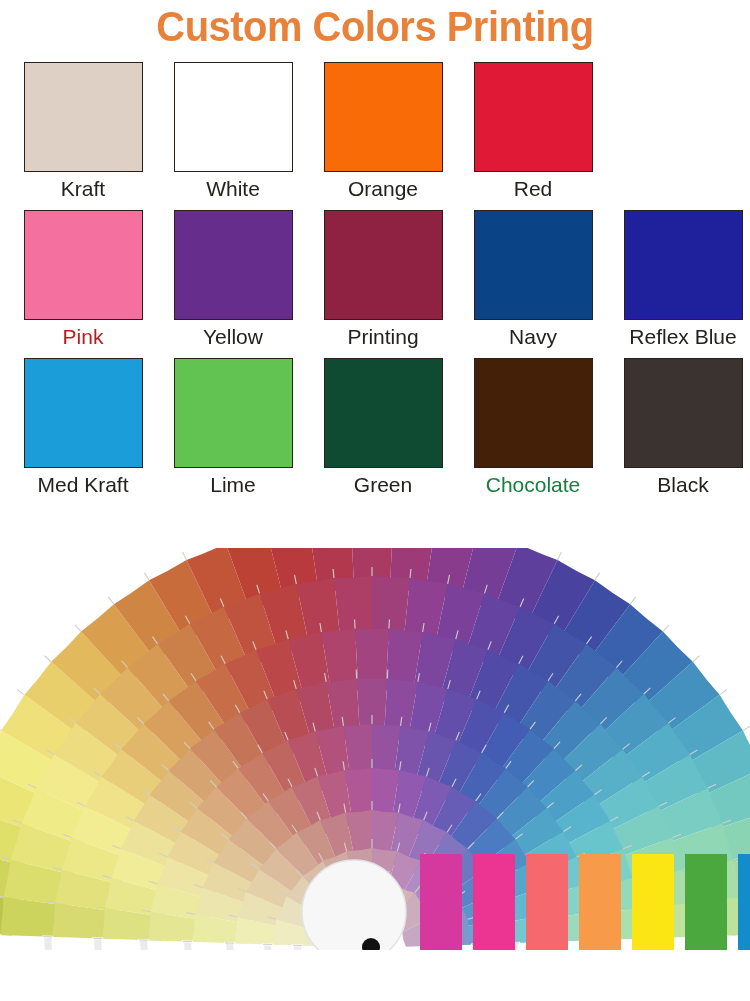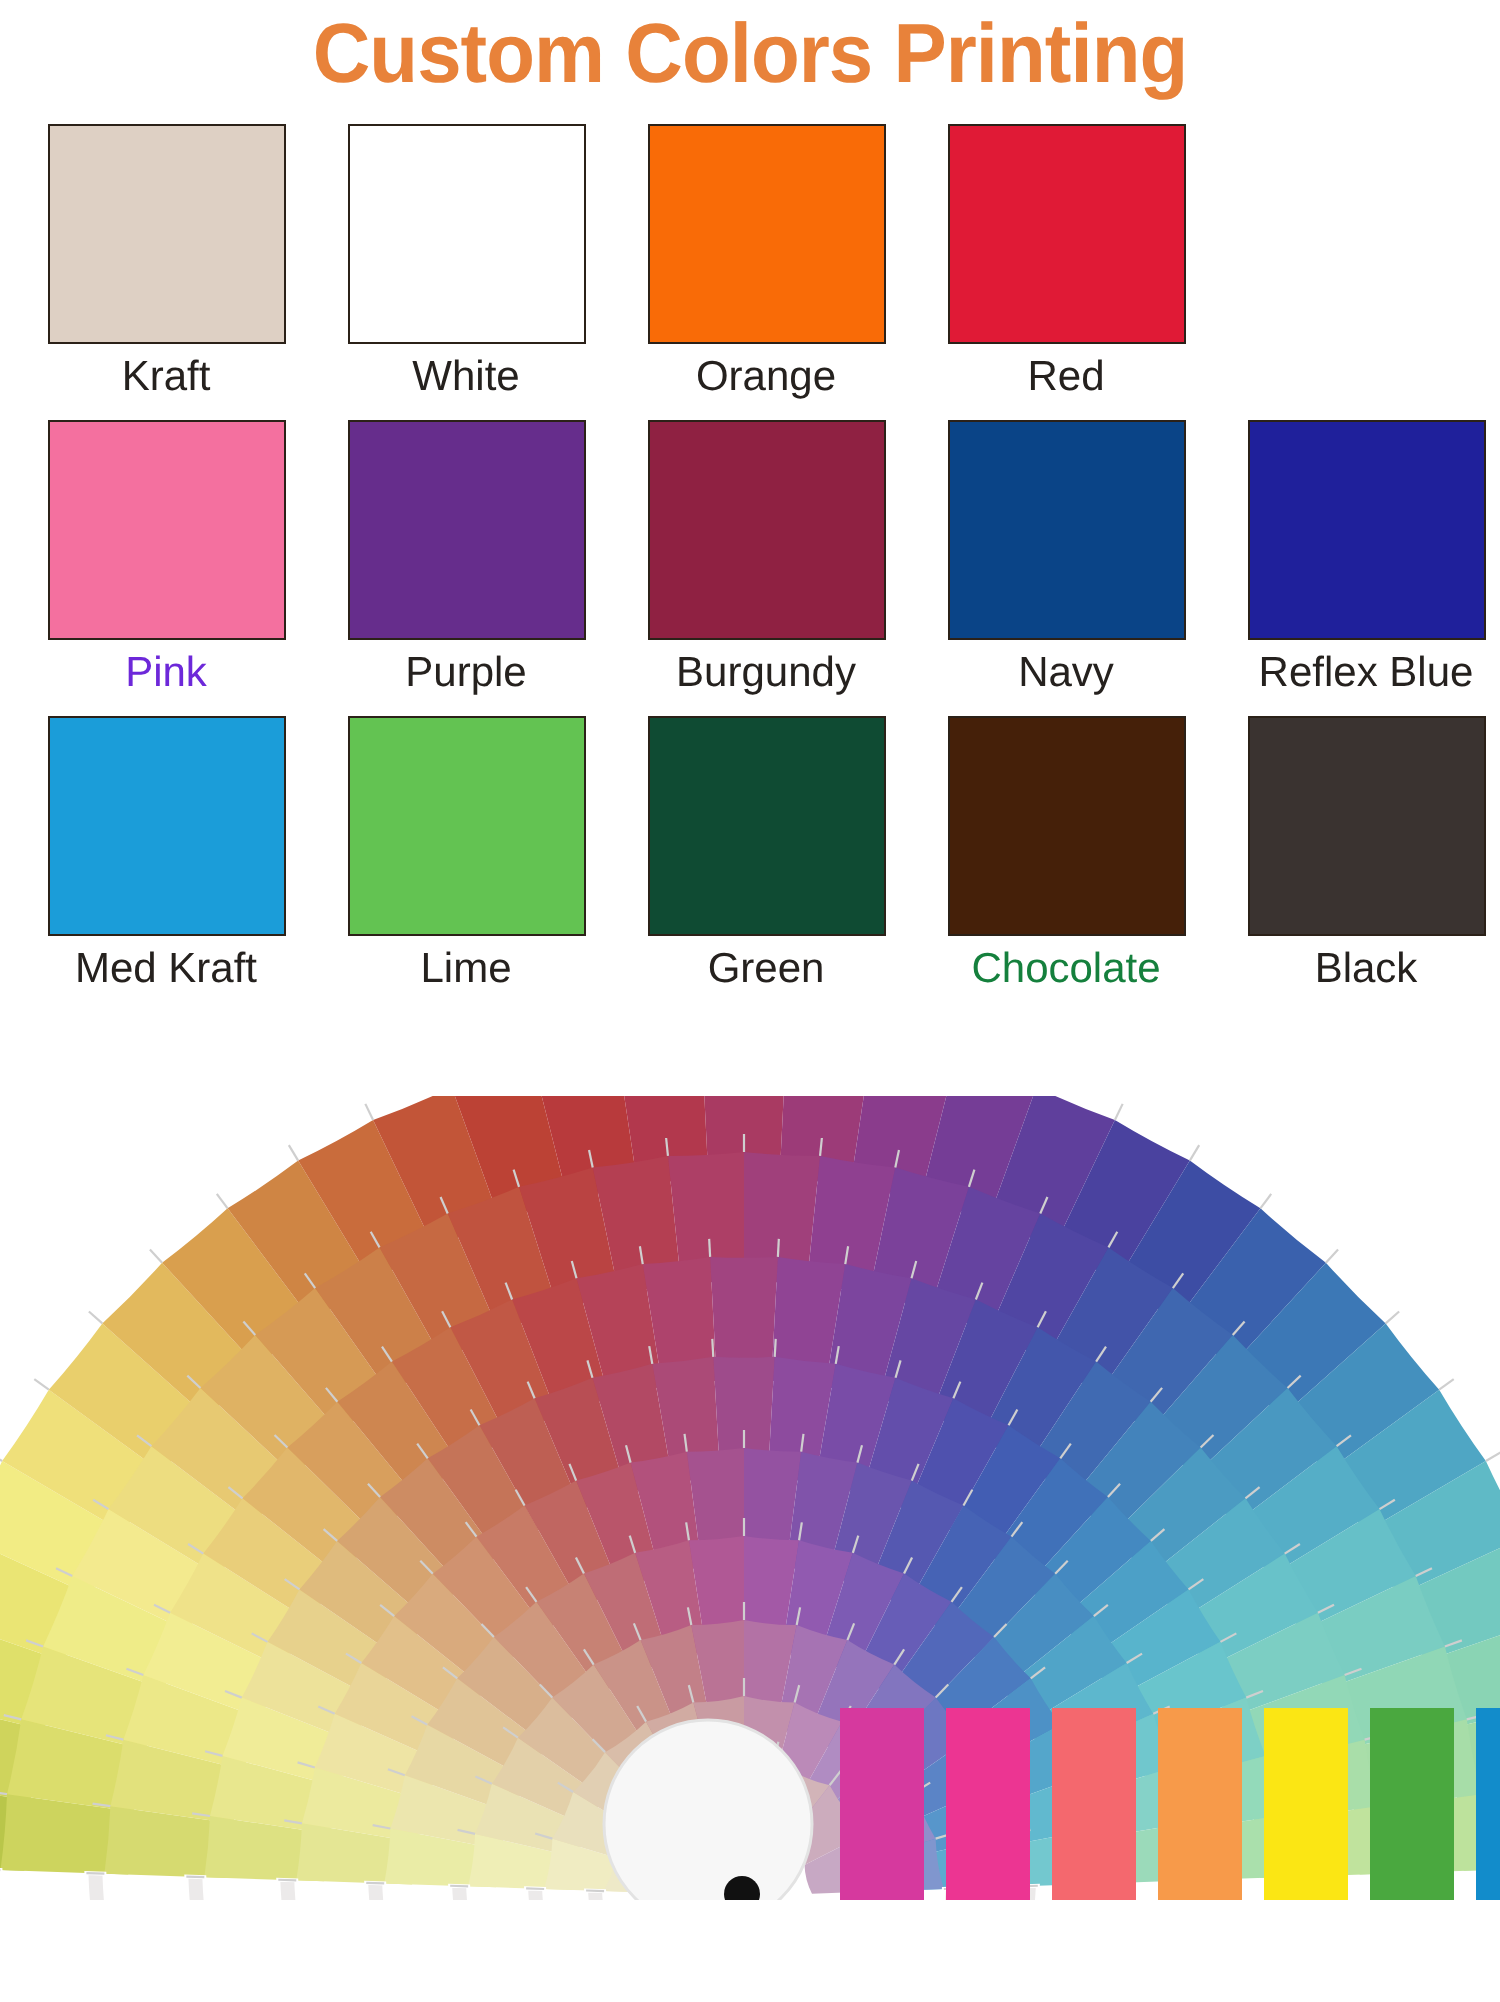--- a/index.html
+++ b/index.html
@@ -102,29 +102,29 @@
         <div class="swatch-label" style="color: rgb(37, 33, 30);">Orange</div>
       </div>
       <div class="swatch-cell">
         <div class="swatch-chip" style="background: rgb(224, 26, 54); border-color: rgb(43, 33, 24);"></div>
         <div class="swatch-label" style="color: rgb(37, 33, 30);">Red</div>
       </div>
     </div>
     <div class="swatch-row">
       <div class="swatch-cell">
         <div class="swatch-chip" style="background: rgb(244, 112, 159); border-color: rgb(43, 33, 24);"></div>
-        <div class="swatch-label" style="color: #6d28d9;">Pink</div>
+        <div class="swatch-label" style="color: #b91c1c;">Pink</div>
       </div>
       <div class="swatch-cell">
         <div class="swatch-chip" style="background: rgb(102, 45, 140); border-color: rgb(43, 33, 24);"></div>
-        <div class="swatch-label" style="color: rgb(37, 33, 30);">Purple</div>
+        <div class="swatch-label" style="color: rgb(37, 33, 30);">Yellow</div>
       </div>
       <div class="swatch-cell">
         <div class="swatch-chip" style="background: rgb(143, 33, 66); border-color: rgb(43, 33, 24);"></div>
-        <div class="swatch-label" style="color: rgb(37, 33, 30);">Burgundy</div>
+        <div class="swatch-label" style="color: rgb(37, 33, 30);">Printing</div>
       </div>
       <div class="swatch-cell">
         <div class="swatch-chip" style="background: rgb(10, 68, 135); border-color: rgb(43, 33, 24);"></div>
         <div class="swatch-label" style="color: rgb(37, 33, 30);">Navy</div>
       </div>
       <div class="swatch-cell">
         <div class="swatch-chip" style="background: rgb(31, 32, 155); border-color: rgb(43, 33, 24);"></div>
         <div class="swatch-label" style="color: rgb(37, 33, 30);">Reflex Blue</div>
       </div>
     </div>

